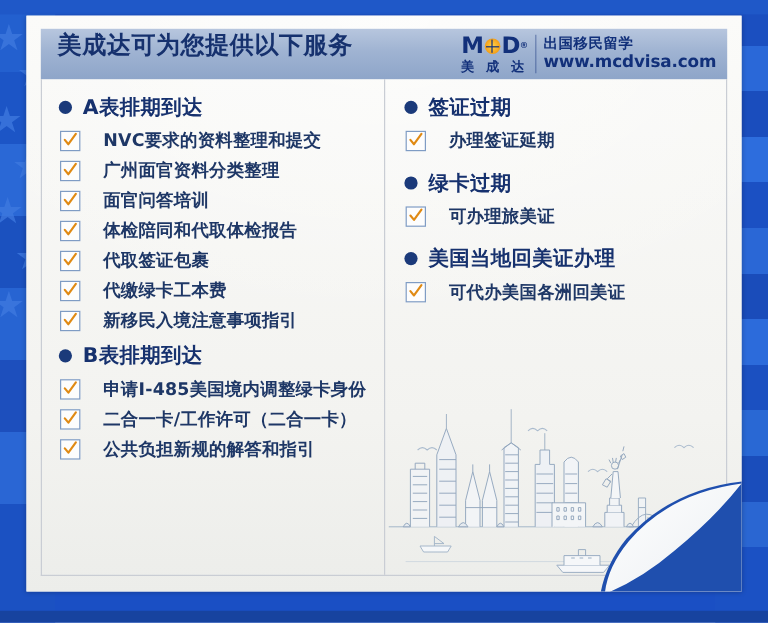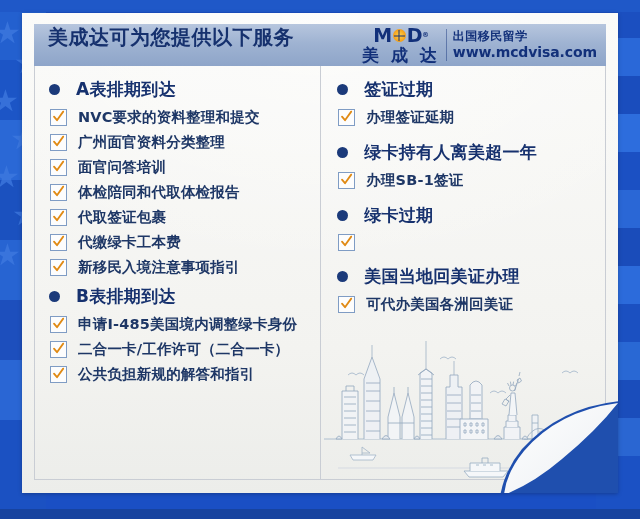--- a/index.html
+++ b/index.html
@@ -161,21 +161,21 @@
     background: #12307a;
   }
   .logo-globe::before { left: 50%; top: 1px; width: 1px; height: 11px; transform: translateX(-50%); }
   .logo-globe::after  { top: 50%; left: 1px; height: 1px; width: 11px; transform: translateY(-50%); }
   .logo-sup {
     font-size: 7px;
     vertical-align: super;
     color: #12307a;
   }
   .logo-cn {
-    font-size: 17px;
+    font-size: 11px;
     font-weight: bold;
     color: #12307a;
     letter-spacing: 3px;
     margin-top: 2px;
   }
   .logo-right {
     display: flex;
     flex-direction: column;
     line-height: 1.25;
     border-left: 1px solid rgba(18,48,122,.45);
@@ -210,42 +210,42 @@
     box-sizing: border-box;
     padding: 12px 10px 0 14px;
   }
   .col-left  { width: 50.2%; border-right: 1px solid #c9cdd4; }
   .col-right { width: 49.8%; padding-left: 16px; }
 
   
   .group-head {
     display: flex;
     align-items: center;
-    gap: 16px;
+    gap: 9px;
     margin: 0 0 7px 0;
   }
   .bullet {
     flex: 0 0 auto;
     width: 11px; height: 11px;
     border-radius: 50%;
     background: #1b3a7a;
   }
   .group-title {
     font-size: 17px;
     font-weight: bold;
     color: #16316e;
     letter-spacing: .3px;
     white-space: nowrap;
   }
 
   
   .item {
     display: flex;
     align-items: center;
-    gap: 11px;
+    gap: 19px;
     margin: 0 0 6px 1px;
   }
   .checkbox {
     flex: 0 0 auto;
     width: 15px; height: 15px;
     border: 1px solid #7f9cc4;
     background: #fdfdfd;
     position: relative;
   }
   .checkbox svg { position: absolute; left: 1px; top: 0px; }
@@ -435,46 +435,33 @@
           <div class="item">
             <span class="checkbox">
                 <svg width="13" height="13" viewBox="0 0 13 13">
                   <path d="M2 6.6 L5 10.2 L11.2 1.6" fill="none" stroke="#e08a14" stroke-width="1.8" stroke-linecap="round" stroke-linejoin="round"></path>
                 </svg>
               </span>
             <span class="item-label">办理签证延期</span>
           </div>
         </div>
 
-        <div class="group spaced">
-          <div class="group-head">
-            <span class="bullet"></span>
-            <span class="group-title">绿卡持有人离美超一年</span>
-          </div>
-          <div class="item">
-            <span class="checkbox">
-                <svg width="13" height="13" viewBox="0 0 13 13">
-                  <path d="M2 6.6 L5 10.2 L11.2 1.6" fill="none" stroke="#e08a14" stroke-width="1.8" stroke-linecap="round" stroke-linejoin="round"></path>
-                </svg>
-              </span>
-            <span class="item-label">办理SB-1签证</span>
-          </div>
-        </div>
 
         <div class="group spaced">
           <div class="group-head">
             <span class="bullet"></span>
             <span class="group-title">绿卡过期</span>
           </div>
           <div class="item">
             <span class="checkbox">
                 <svg width="13" height="13" viewBox="0 0 13 13">
                   <path d="M2 6.6 L5 10.2 L11.2 1.6" fill="none" stroke="#e08a14" stroke-width="1.8" stroke-linecap="round" stroke-linejoin="round"></path>
                 </svg>
               </span>
+            <span class="item-label">可办理旅美证</span>
           </div>
         </div>
 
         <div class="group spaced">
           <div class="group-head">
             <span class="bullet"></span>
             <span class="group-title">美国当地回美证办理</span>
           </div>
           <div class="item">
             <span class="checkbox">

